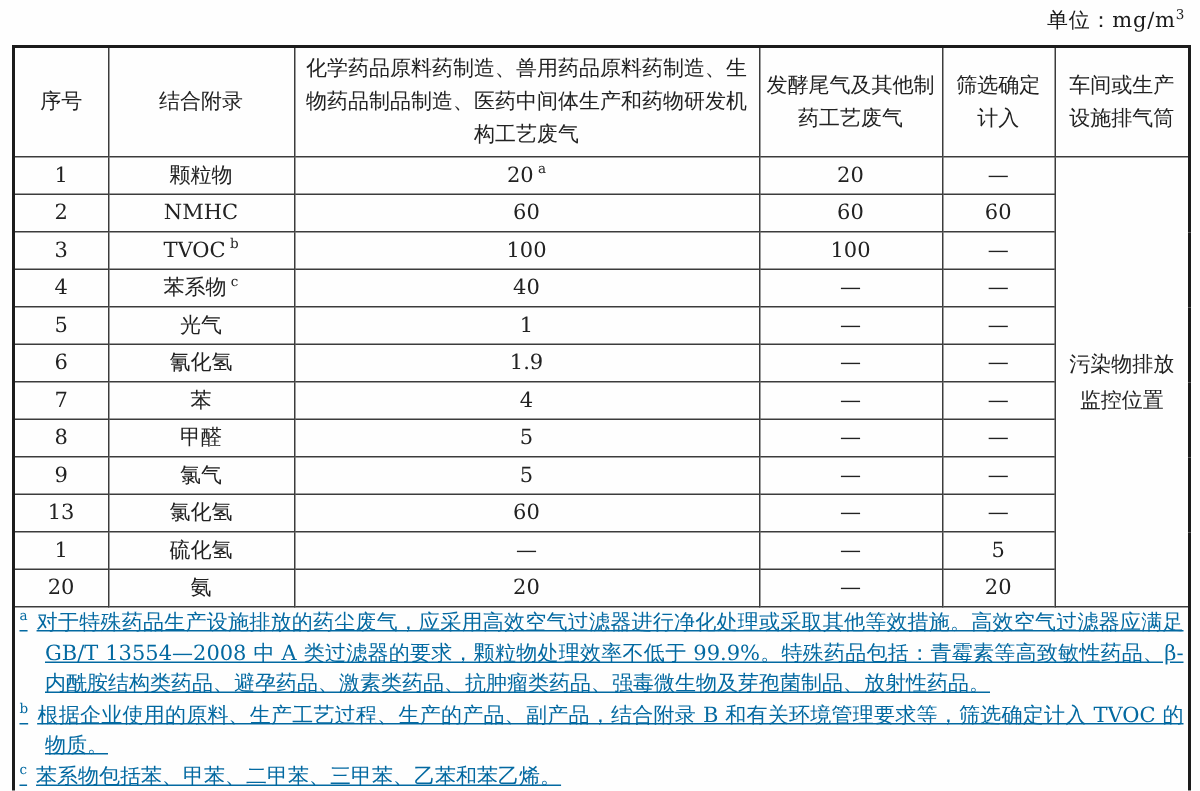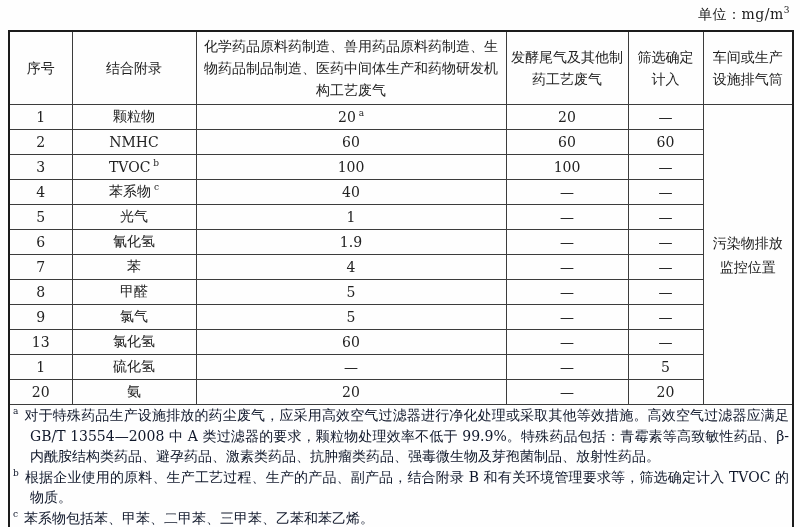--- a/index.html
+++ b/index.html
@@ -66,21 +66,22 @@
     vertical-align: top;
     padding: 4px 8px 6px 8px;
     height: 122px;
   }
   .footnote {
     font-size: 14px;
     line-height: 20.5px;
     padding-left: 17px;
     text-indent: -17px;
     text-align: justify;
-    color: #0f172a;
+    color: #0369a1;
+    text-decoration: underline;
   }
   .footnote sup.mark { margin-right: 6px; }
   .dash { color: #3a3a3a; }
 </style>
 </head>
 <body>
 
 <div class="page">
 
   <div class="unit-label"><span>单位：</span><span>mg/m</span><sup>3</sup></div>

